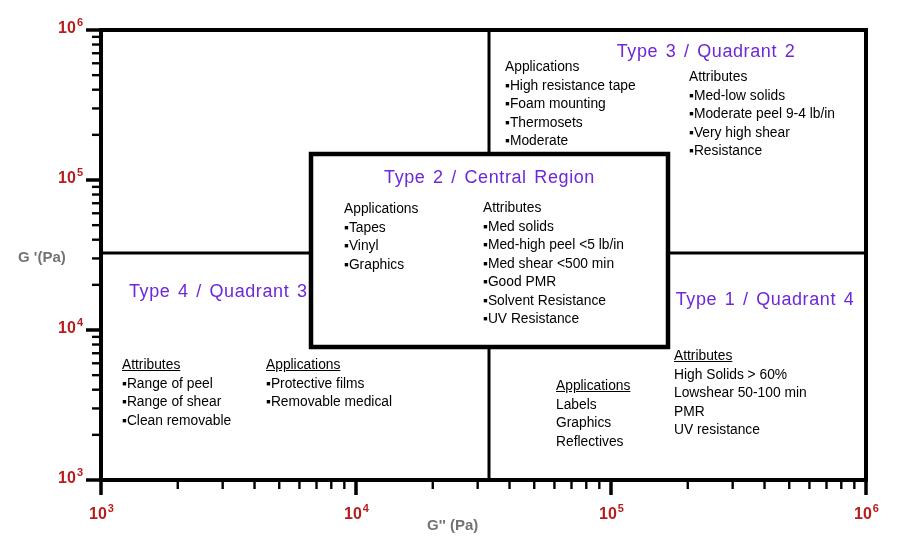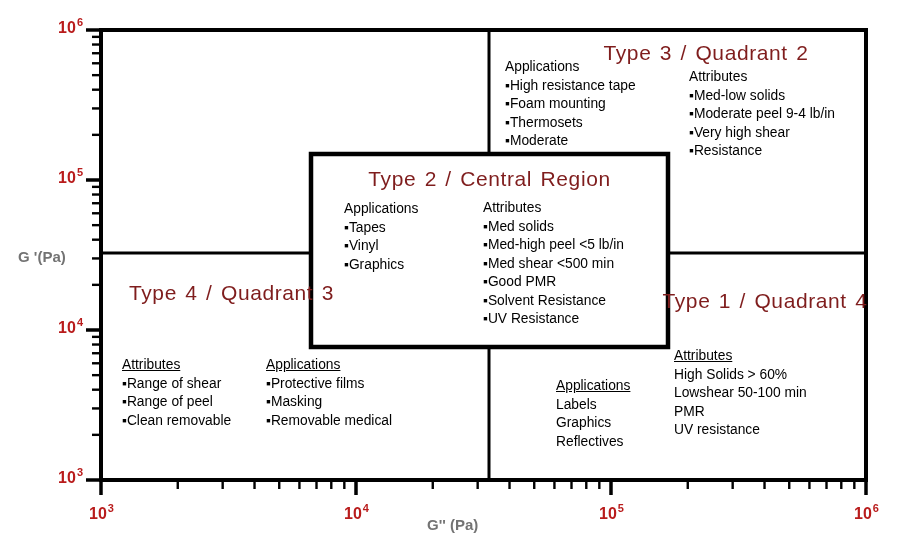--- a/index.html
+++ b/index.html
@@ -3,22 +3,22 @@
 <meta charset="utf-8">
 <style>
   *{box-sizing:border-box;}
   html,body{margin:0;padding:0;background:#fff;}
   #stage{
     position:relative;width:900px;height:550px;background:#ffffff;color:#000;
     font-family:"Liberation Sans","DejaVu Sans",sans-serif;overflow:hidden;
   }
   #plot{position:absolute;left:0;top:0;}
   .rtitle{
-    position:absolute;font-size:21px;letter-spacing:.6px;word-spacing:2px;
-    white-space:nowrap;color:#7f1d1d;
+    position:absolute;font-size:18px;letter-spacing:.6px;word-spacing:2px;
+    white-space:nowrap;color:#6d28d9;
   }
   .center{text-align:center;}
   .col{position:absolute;font-size:13.8px;line-height:18.5px;white-space:nowrap;color:#000;}
   .hd.u{text-decoration:underline;}
   .item{}
   .axis-title{position:absolute;font-weight:bold;font-size:15px;white-space:nowrap;color:#737373;}
   .tick-label{
     position:absolute;font-weight:bold;font-size:16px;white-space:nowrap;color:#b91c1c;
     font-family:"Liberation Sans","DejaVu Sans",sans-serif;
   }
@@ -137,30 +137,29 @@
         <div class="item">▪Good PMR</div>
         <div class="item">▪Solvent Resistance</div>
         <div class="item">▪UV Resistance</div>
       </div>
   </div>
 
   <div class="rtitle" style="left:129px;top:281px">Type 4 / Quadrant 3</div>
   <div class="col" style="left:122px;top:356px">
     <div class="hd u">Attributes</div>
     <div>
+        <div class="item">▪Range of peel</div>
         <div class="item">▪Range of shear</div>
-        <div class="item">▪Range of peel</div>
         <div class="item">▪Clean removable</div>
       </div>
   </div>
   <div class="col" style="left:266px;top:356px">
     <div class="hd u">Applications</div>
     <div>
         <div class="item">▪Protective films</div>
-        <div class="item">▪Masking</div>
         <div class="item">▪Removable medical</div>
       </div>
   </div>
 
   <div class="rtitle center" style="left:615px;top:289px;width:300px">Type 1 / Quadrant 4</div>
   <div class="col" style="left:556px;top:377px">
     <div class="hd u">Applications</div>
     <div>
         <div class="item">Labels</div>
         <div class="item">Graphics</div>

